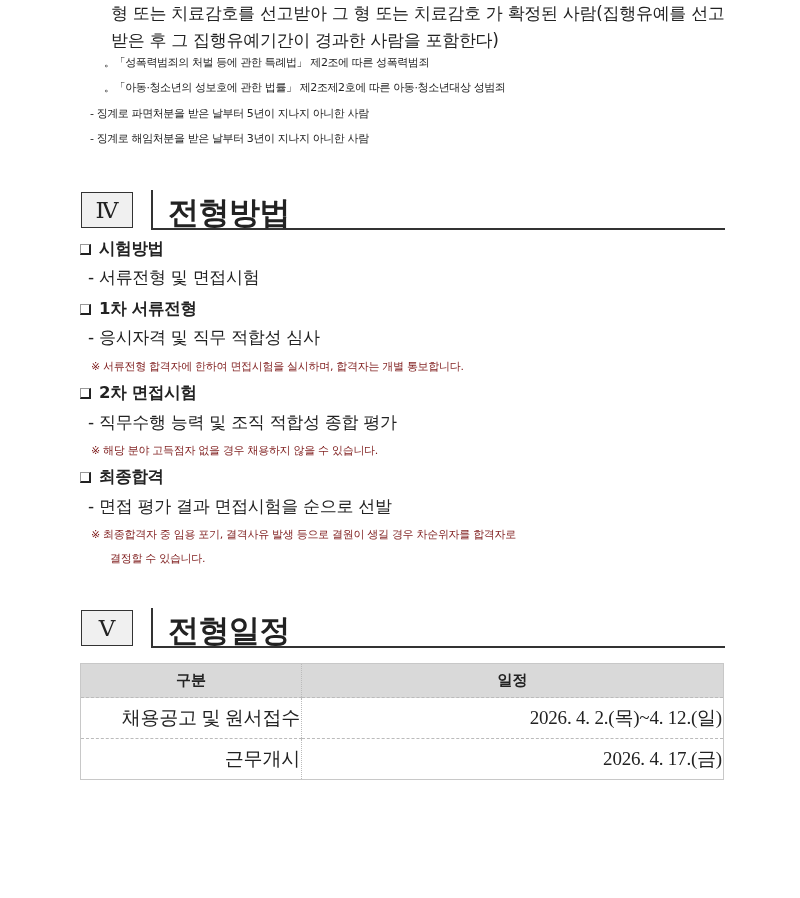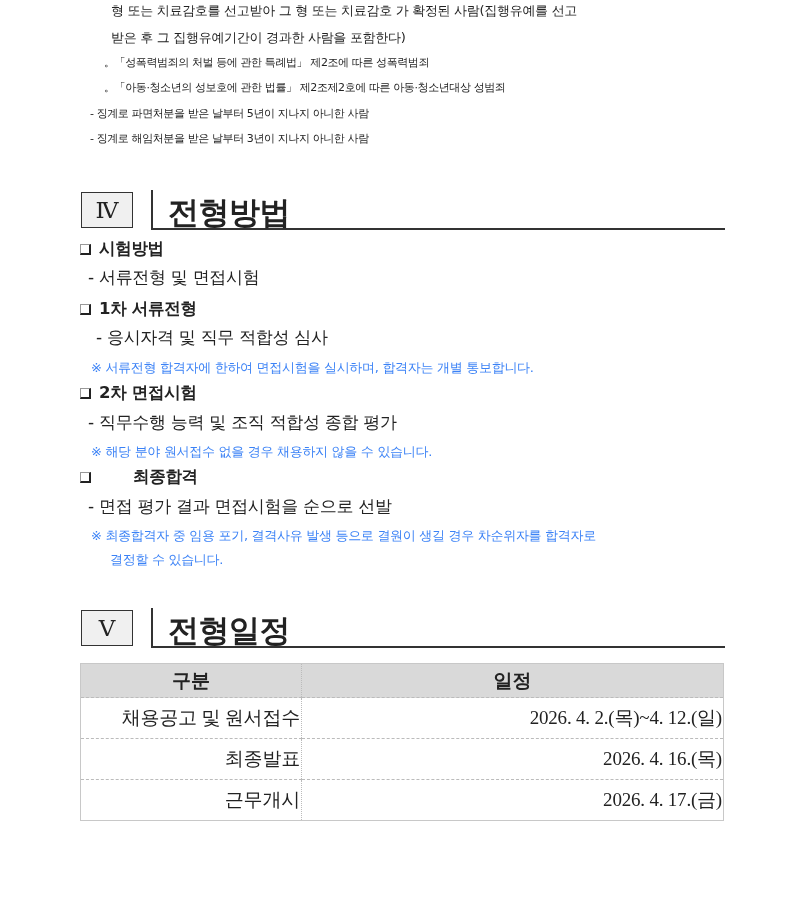--- a/index.html
+++ b/index.html
@@ -1,30 +1,30 @@
 <!DOCTYPE html>
 <html><head>
 <meta charset="utf-8">
 <style>
   html, body { margin:0; padding:0; background:#fff; }
   body { width:800px; height:898px; position:relative; overflow:hidden;
          font-family:"DejaVu Sans","Liberation Sans",sans-serif; color:#222; }
   .abs { position:absolute; white-space:nowrap; }
-  .txt { font-size:13px; letter-spacing:-0.3px; }
+  .txt { font-size:17px; letter-spacing:-0.3px; }
   .sub { font-size:11px; letter-spacing:-0.4px; }
-  .red { color:#3b82f6; font-size:13px; letter-spacing:-0.3px; }
+  .red { color:#7f1d1d; font-size:11px; letter-spacing:-0.3px; }
   .item { font-size:17px; letter-spacing:-0.3px; }
   .head { font-size:16.5px; font-weight:bold; letter-spacing:-0.3px; display:flex; align-items:center; }
   .box-bullet { display:inline-block; width:11px; height:11px; border-right:2.5px solid #222; border-bottom:2.5px solid #222; border-left:1px solid #999; border-top:1px solid #999; margin-right:8px; box-sizing:border-box; }
   .sec-num { position:absolute; width:52px; height:36px; border:1.5px solid #333; background:#f0f0f0; box-sizing:border-box; display:flex; align-items:center; justify-content:center; font-family:"DejaVu Serif","Liberation Serif",serif; font-size:23px; }
   .sec-title { position:absolute; font-size:31px; font-weight:bold; letter-spacing:-0.5px; }
   .sec-vline { position:absolute; width:1.5px; background:#333; }
   .sec-hline { position:absolute; height:2px; background:#333; }
   table { position:absolute; left:80px; top:663px; width:644px; border-collapse:collapse; border:1.5px solid #c8c8c8; }
-  th { background:#d9d9d9; height:31px; font-size:19px; font-weight:bold; border-left:1px dotted #bbb;margin-left:37px; }
+  th { background:#d9d9d9; height:31px; font-size:15px; font-weight:bold; border-left:1px dotted #bbb;margin-left:37px; }
   td { height:38px; font-size:19px; text-align:right; border-top:1px dashed #bbb; border-left:1px dotted #bbb; letter-spacing:-0.2px;font-family:Liberation Serif, serif; }
   th:first-child, td:first-child { width:218px; border-left:none; }
 </style>
 </head>
 <body>
 
 <div class="abs txt" style="left:111px;top:2px;">형 또는 치료감호를 선고받아 그 형 또는 치료감호 가 확정된 사람(집행유예를 선고</div>
 <div class="abs txt" style="left:111px;top:29px;">받은 후 그 집행유예기간이 경과한 사람을 포함한다)</div>
 <div class="abs sub" style="left:104px;top:55px;">。「성폭력범죄의 처벌 등에 관한 특례법」 제2조에 따른 성폭력범죄</div>
 <div class="abs sub" style="left:104px;top:80px;">。「아동·청소년의 성보호에 관한 법률」 제2조제2호에 따른 아동·청소년대상 성범죄</div>
@@ -39,31 +39,31 @@
 <div class="abs head" style="left:80px;top:238px;">
     <span class="box-bullet"></span>
     <span>시험방법</span>
   </div>
 <div class="abs item" style="left:88px;top:266px;">- 서류전형 및 면접시험</div>
 
 <div class="abs head" style="left:80px;top:298px;">
     <span class="box-bullet"></span>
     <span>1차 서류전형</span>
   </div>
-<div class="abs item" style="left:96px;top:326px;">- 응시자격 및 직무 적합성 심사</div>
+<div class="abs item" style="left:88px;top:326px;">- 응시자격 및 직무 적합성 심사</div>
 <div class="abs red" style="left:91px;top:359px;">※ 서류전형 합격자에 한하여 면접시험을 실시하며, 합격자는 개별 통보합니다.</div>
 
 <div class="abs head" style="left:80px;top:382px;">
     <span class="box-bullet"></span>
     <span>2차 면접시험</span>
   </div>
 <div class="abs item" style="left:88px;top:411px;">- 직무수행 능력 및 조직 적합성 종합 평가</div>
-<div class="abs red" style="left:91px;top:443px;">※ 해당 분야 원서접수 없을 경우 채용하지 않을 수 있습니다.</div>
+<div class="abs red" style="left:91px;top:443px;">※ 해당 분야 고득점자 없을 경우 채용하지 않을 수 있습니다.</div>
 
-<div class="abs head" style="left:80px;top:466px;gap:34px;">
+<div class="abs head" style="left:80px;top:466px;">
     <span class="box-bullet"></span>
     <span>최종합격</span>
   </div>
 <div class="abs item" style="left:88px;top:495px;">- 면접 평가 결과 면접시험을 순으로 선발</div>
 <div class="abs red" style="left:91px;top:527px;">※ 최종합격자 중 임용 포기, 결격사유 발생 등으로 결원이 생길 경우 차순위자를 합격자로</div>
 <div class="abs red" style="left:110px;top:551px;">결정할 수 있습니다.</div>
 
 <div class="sec-num" style="left:81px;top:610px;">Ⅴ</div>
 <div class="sec-vline" style="left:151px;top:608px;height:40px;"></div>
 <div class="sec-hline" style="left:151px;top:646px;width:574px;"></div>
@@ -75,21 +75,17 @@
       <th>구분</th>
       <th>일정</th>
     </tr>
   </thead>
   <tbody>
     <tr>
       <td>채용공고 및 원서접수</td>
       <td>2026. 4. 2.(목)~4. 12.(일)</td>
     </tr>
     <tr>
-      <td>최종발표</td>
-      <td>2026. 4. 16.(목)</td>
-    </tr>
-    <tr>
       <td>근무개시</td>
       <td>2026. 4. 17.(금)</td>
     </tr>
   </tbody>
 </table>
 
 </body></html>

